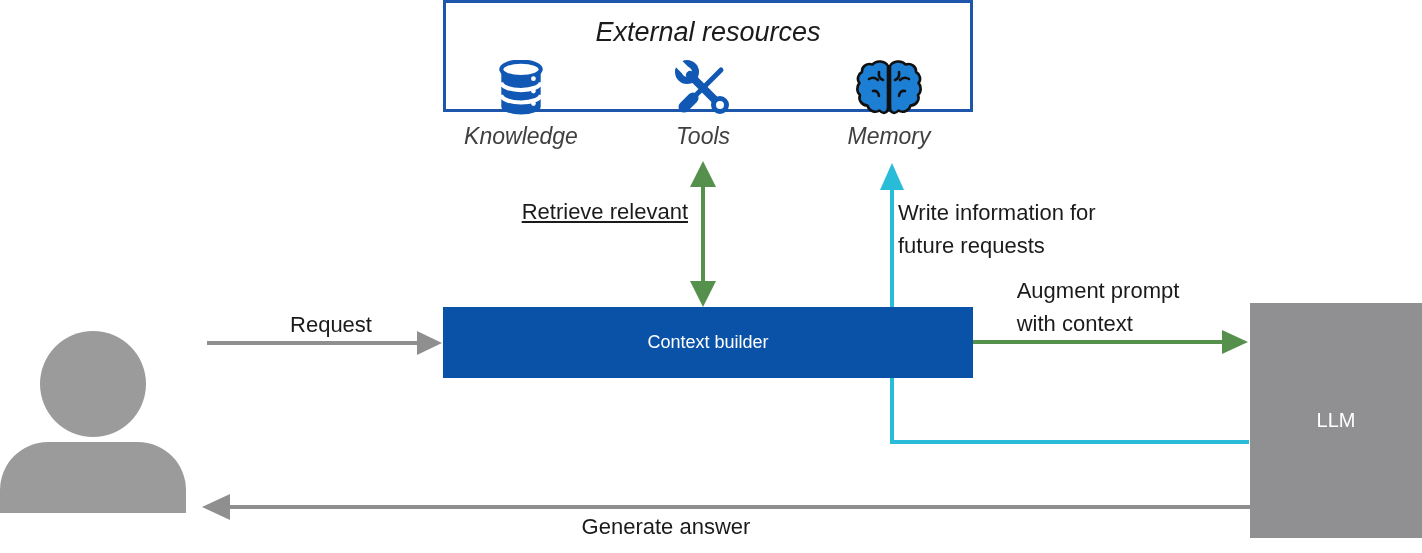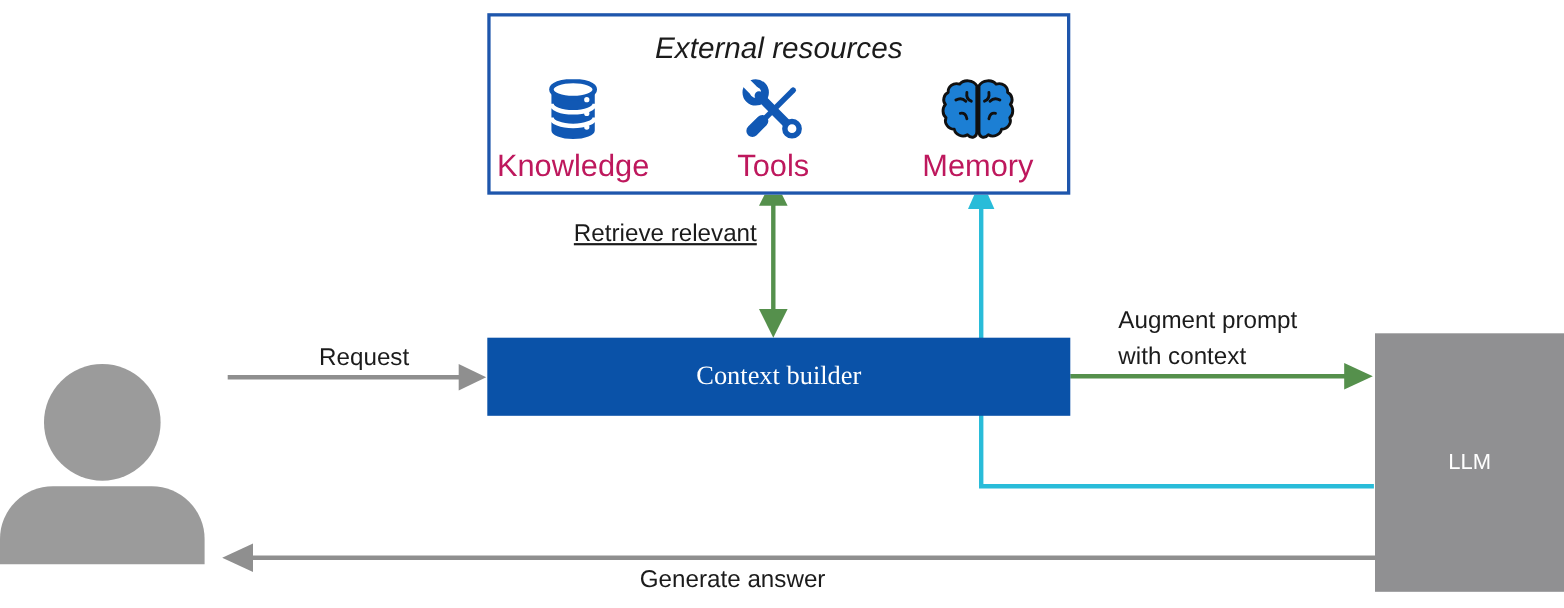--- a/index.html
+++ b/index.html
@@ -3,28 +3,28 @@
 <meta charset="utf-8">
 <style>
   * { margin:0; padding:0; box-sizing:border-box; }
   body { background:#ffffff; font-family:"Liberation Sans", sans-serif; }
   .canvas { position:relative; width:1422px; height:553px; background:#ffffff; overflow:hidden; }
 
   .arrow-layer { position:absolute; left:0; top:0; width:1422px; height:553px; z-index:1; }
 
   .node { position:absolute; z-index:2; display:flex; align-items:center; justify-content:center; }
 
-  .ext-box { left:443px; top:12px; width:530px; height:165px; border:3px solid #1e56ac; background:#ffffff; display:block; }
+  .ext-box { left:443px; top:0; width:530px; height:112px; border:3px solid #1e56ac; background:#ffffff; display:block; }
   .ext-title { position:absolute; left:0; top:14px; width:100%; text-align:center; font-style:italic; font-size:27px; color:#1b1b1b; }
   .ext-item { position:absolute; top:52px; width:170px; transform:translateX(-50%); display:flex; flex-direction:column; align-items:center; }
   .ext-icon-slot { height:66px; display:flex; align-items:center; justify-content:center; }
-  .ext-label { font-size:28px; color:#be185d; margin-top:2px; white-space:nowrap; }
+  .ext-label { font-size:23px; color:#404040; margin-top:2px; white-space:nowrap;font-style:italic; }
 
   .context-builder { left:443px; top:307px; width:530px; height:71px; background:#0a52a8; }
-  .context-builder span { color:#ffffff; font-size:24px;font-family:Liberation Serif, serif; }
+  .context-builder span { color:#ffffff; font-size:18px; }
 
   .llm-box { left:1250px; top:303px; width:172px; height:235px; background:#909092; }
   .llm-box span { color:#ffffff; font-size:20px; }
 
   .person-head { position:absolute; left:40px; top:331px; width:106px; height:106px; border-radius:50%; background:#9b9b9b; z-index:2; }
   .person-body { position:absolute; left:0; top:442px; width:186px; height:71px; border-radius:48px 48px 0 0; background:#9b9b9b; z-index:2; }
 
   .lbl { position:absolute; z-index:3; font-size:22px; color:#1b1b1b; line-height:33px; white-space:nowrap; }
   .lbl-request { left:331px; top:308px; transform:translateX(-50%); }
   .lbl-retrieve { right:734px; top:195px; text-align:right;text-decoration:underline; }
@@ -135,20 +135,24 @@
     <div class="person-head"></div>
     <div class="person-body"></div>
   </div>
 
   <div class="lbl lbl-request">Request</div>
 
   <div class="lbl lbl-retrieve">
     <div>Retrieve relevant</div>
   </div>
 
+  <div class="lbl lbl-write">
+    <div>Write information for</div>
+    <div>future requests</div>
+  </div>
 
   <div class="lbl lbl-augment">
     <div>Augment prompt</div>
     <div>with context</div>
   </div>
 
   <div class="lbl lbl-generate">Generate answer</div>
 
 </div>
 

